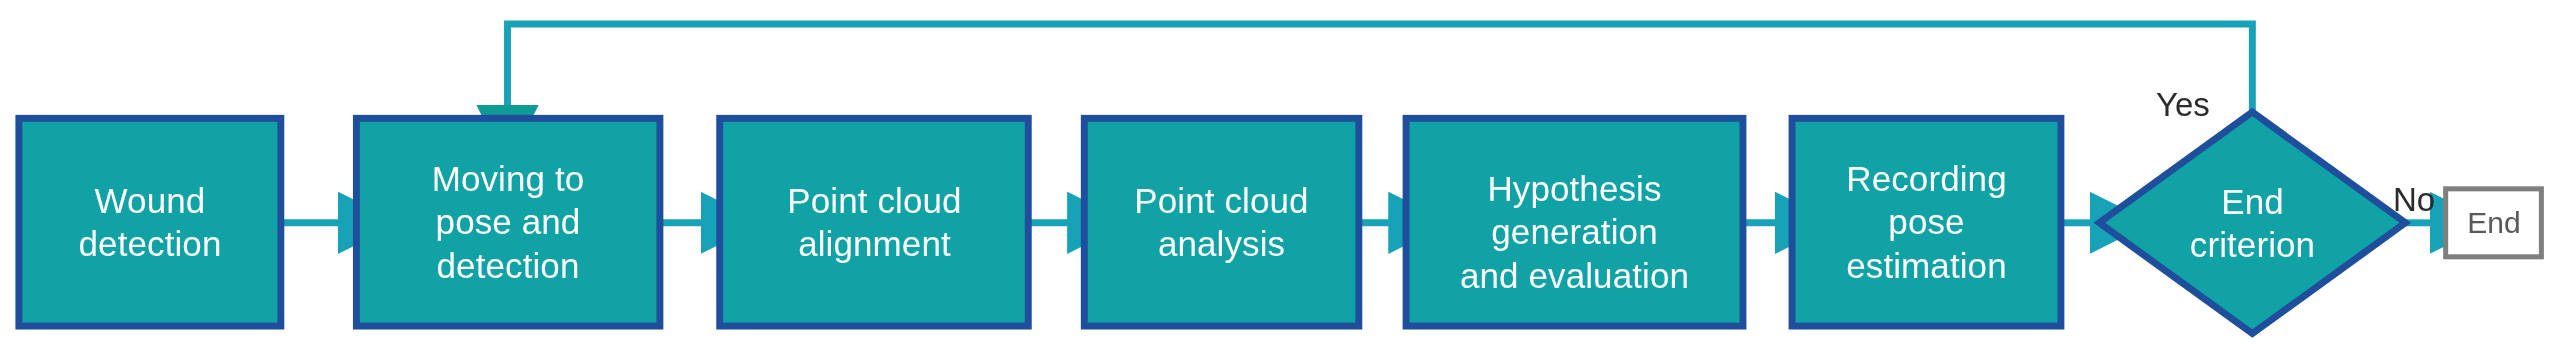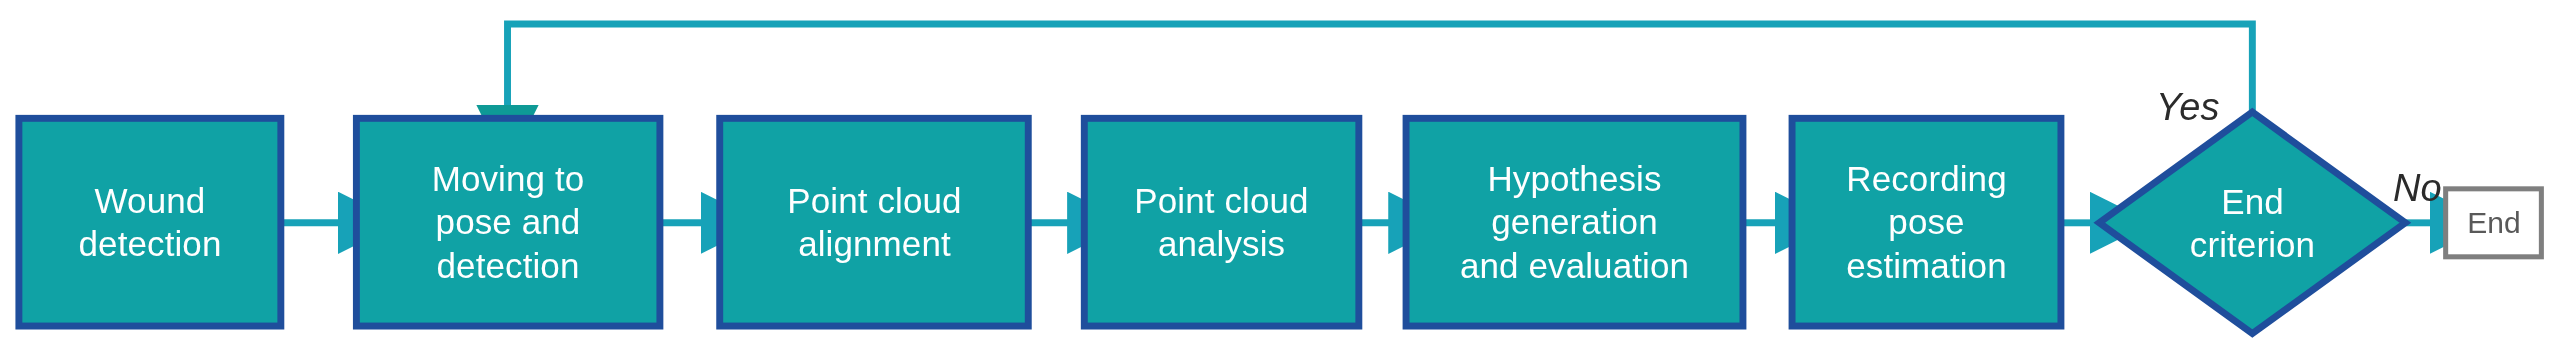--- a/index.html
+++ b/index.html
@@ -32,25 +32,24 @@
     font-size: 35px;
     line-height: 1.24;
     font-family: "Liberation Sans", sans-serif;
     white-space: pre-line;
     pointer-events: none;
     letter-spacing: 0.1px;
   }
   .edge-label {
     position: absolute;
     color: #2b2b2b;
-    font-size: 38px;
+    font-size: 33px;
     font-family: "Liberation Sans", sans-serif;
     line-height: 1;
     white-space: nowrap;
-    font-style: italic;
   }
   .end-terminal-label {
     position: absolute;
     display: flex;
     align-items: center;
     justify-content: center;
     color: #595959;
     font-size: 30px;
     font-family: "Liberation Sans", sans-serif;
   }
@@ -131,31 +130,31 @@
   <div class="node-label" style="left:356px; top:118px; width:304px; height:208px;">Moving to
 pose and
 detection</div>
 
   <div class="node-label" style="left:720px; top:118px; width:309px; height:208px;">Point cloud
 alignment</div>
 
   <div class="node-label" style="left:1084px; top:118px; width:275px; height:208px;">Point cloud
 analysis</div>
 
-  <div class="node-label" style="left:1406px; top:118px; width:337px; height:208px;">Hypothesis
+  <div class="node-label" style="left:1406px; top:128px; width:337px; height:208px;">Hypothesis
 generation
 and evaluation</div>
 
   <div class="node-label" style="left:1792px; top:118px; width:269px; height:208px;">Recording
 pose
 estimation</div>
 
   <div class="node-label" style="left:2141px; top:136px; width:223px; height:174px;">End
 criterion</div>
 
   <div class="end-terminal-label" style="left:2446px; top:189px; width:96px; height:68px;">End</div>
 
   <div class="edge-label" style="left:2156px; top:88px;">Yes</div>
 
-  <div class="edge-label" style="left:2393px; top:169px;">No</div>
+  <div class="edge-label" style="left:2393px; top:183px;">No</div>
 
 </div>
 
 
 </body></html>

